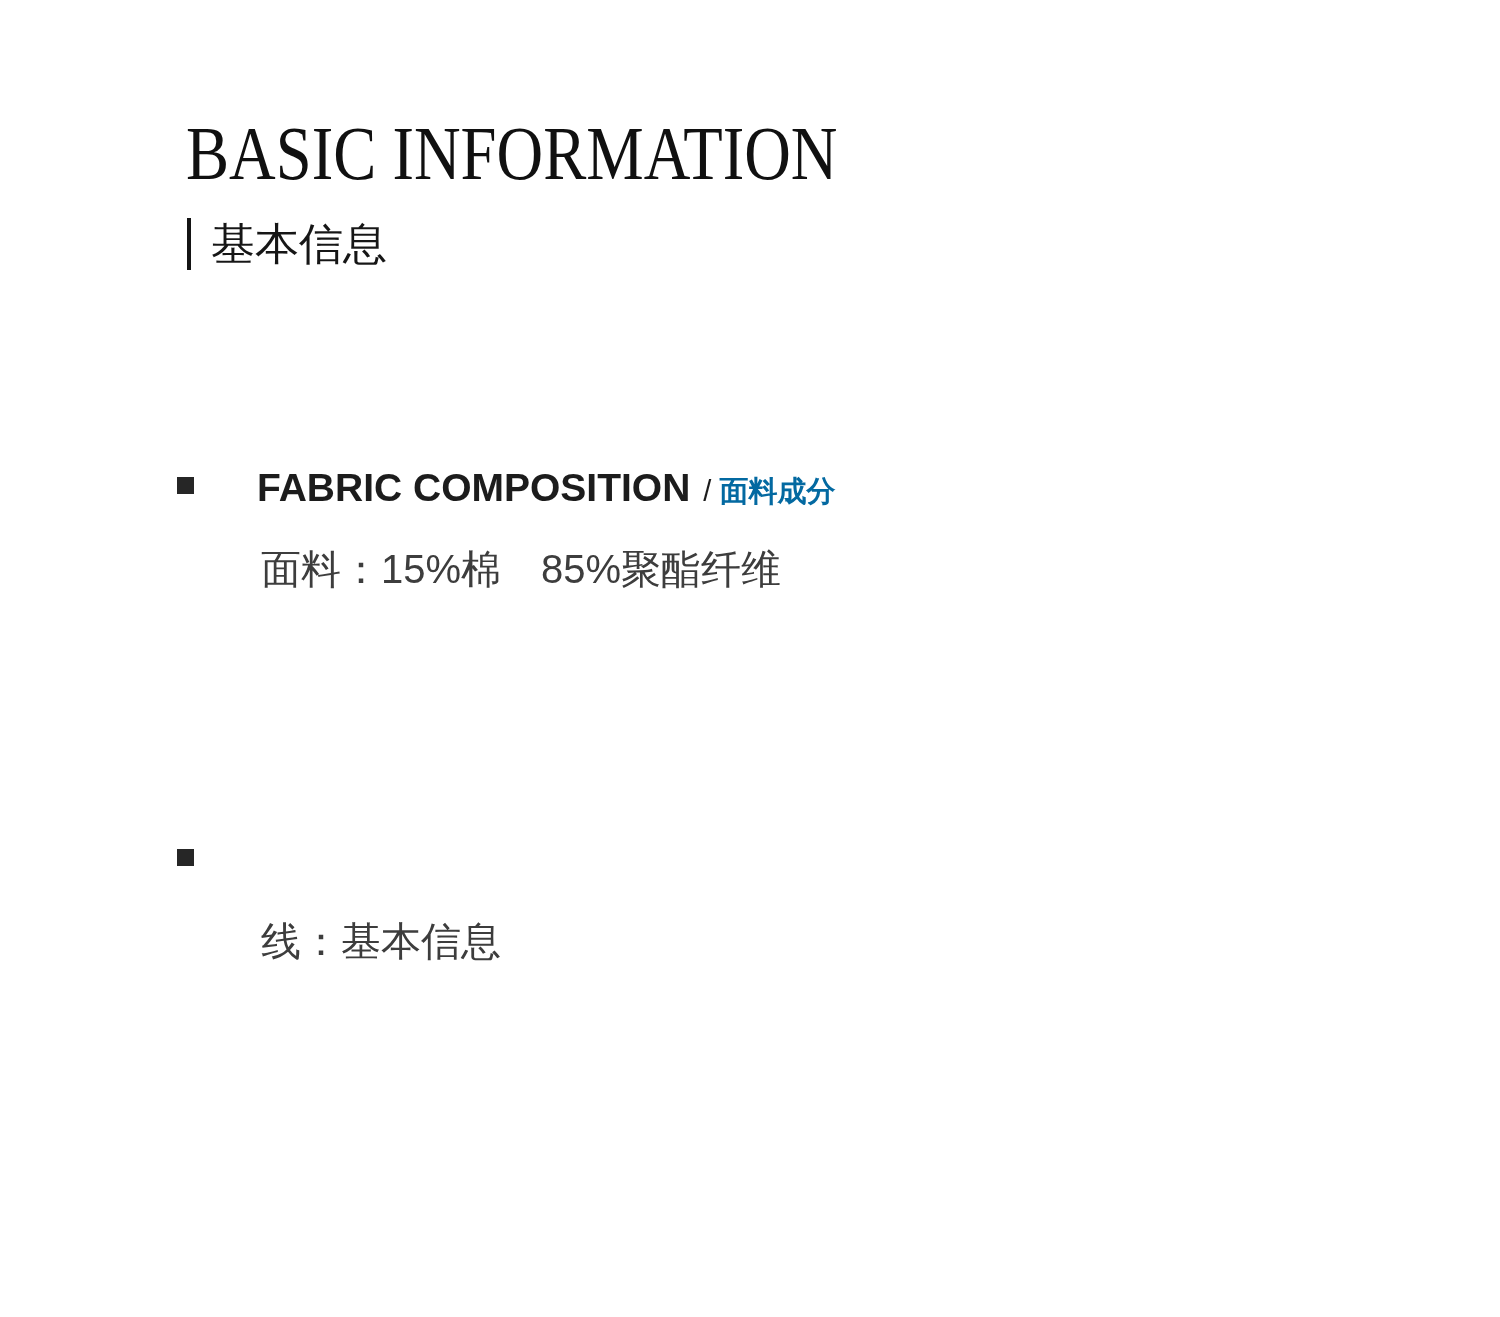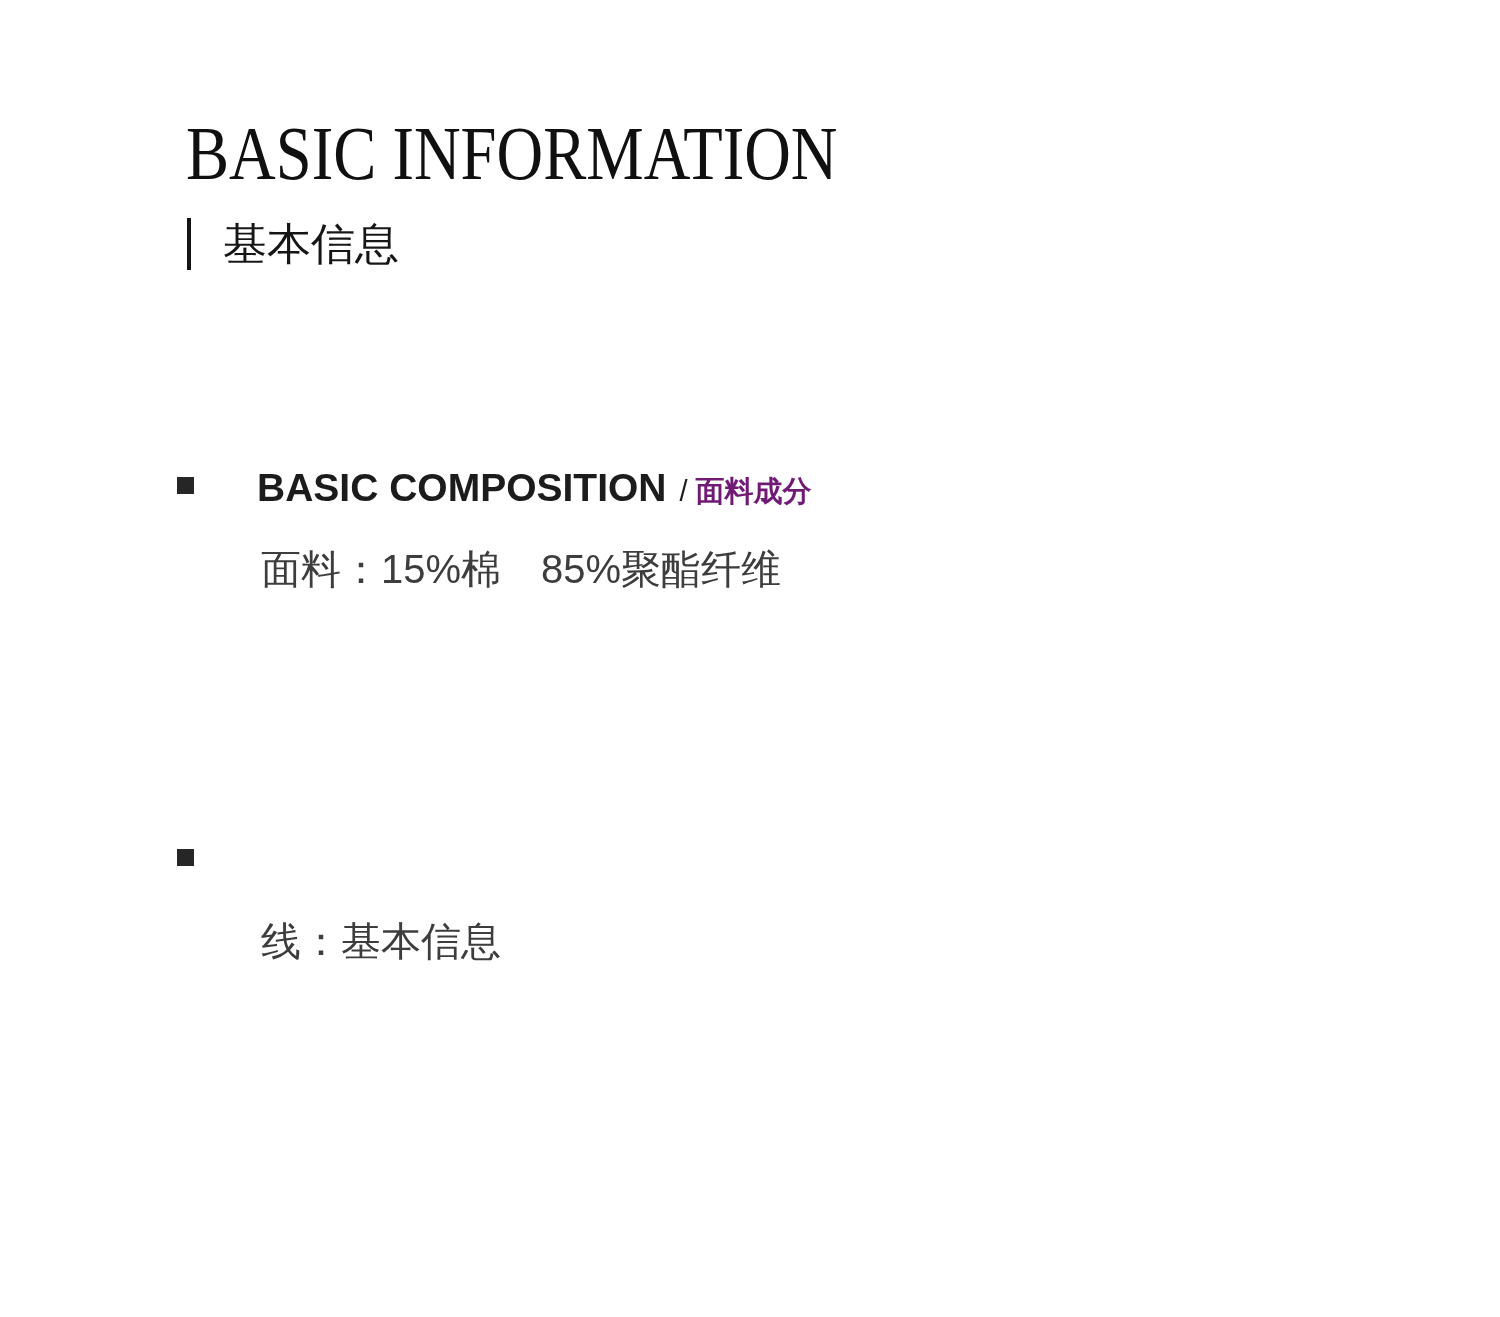--- a/index.html
+++ b/index.html
@@ -33,21 +33,21 @@
     transform-origin: left top;
   }
 
   
   .subtitle {
     position: absolute;
     left: 187px;
     top: 218px;
     display: flex;
     align-items: center;
-    gap: 32px;
+    gap: 20px;
   }
   .subtitle .bar {
     display: inline-block;
     width: 4px;
     height: 52px;
     background: #141414;
   }
   .subtitle-text {
     font-size: 44px;
     line-height: 1.15;
@@ -88,21 +88,21 @@
   .sec-heading .sep {
     font-size: 29px;
     font-weight: 400;
     margin-left: 13px;
     color: #1c1c1c;
   }
   .sec-heading .zh {
     font-size: 29px;
     font-weight: 700;
     margin-left: 8px;
-    color: #701a75;
+    color: #0369a1;
   }
 
   .sec-body {
     position: absolute;
     left: 261px;
     top: 78px;
     margin: 0;
     font-size: 40px;
     font-weight: 400;
     line-height: 1.15;
@@ -118,21 +118,21 @@
   <h1 class="title">BASIC INFORMATION</h1>
 
   <div class="subtitle">
     <span class="bar"></span>
     <span class="subtitle-text">基本信息</span>
   </div>
 
   <section class="sec sec-0">
     <span class="bullet"></span>
     <h2 class="sec-heading">
-      <span class="en">BASIC COMPOSITION</span><span class="sep">/</span><span class="zh">面料成分</span>
+      <span class="en">FABRIC COMPOSITION</span><span class="sep">/</span><span class="zh">面料成分</span>
     </h2>
     <p class="sec-body">面料：15%棉　85%聚酯纤维</p>
   </section>
 
   <section class="sec sec-1">
     <span class="bullet"></span>
     <p class="sec-body">线：基本信息</p>
   </section>
 
 </div>

